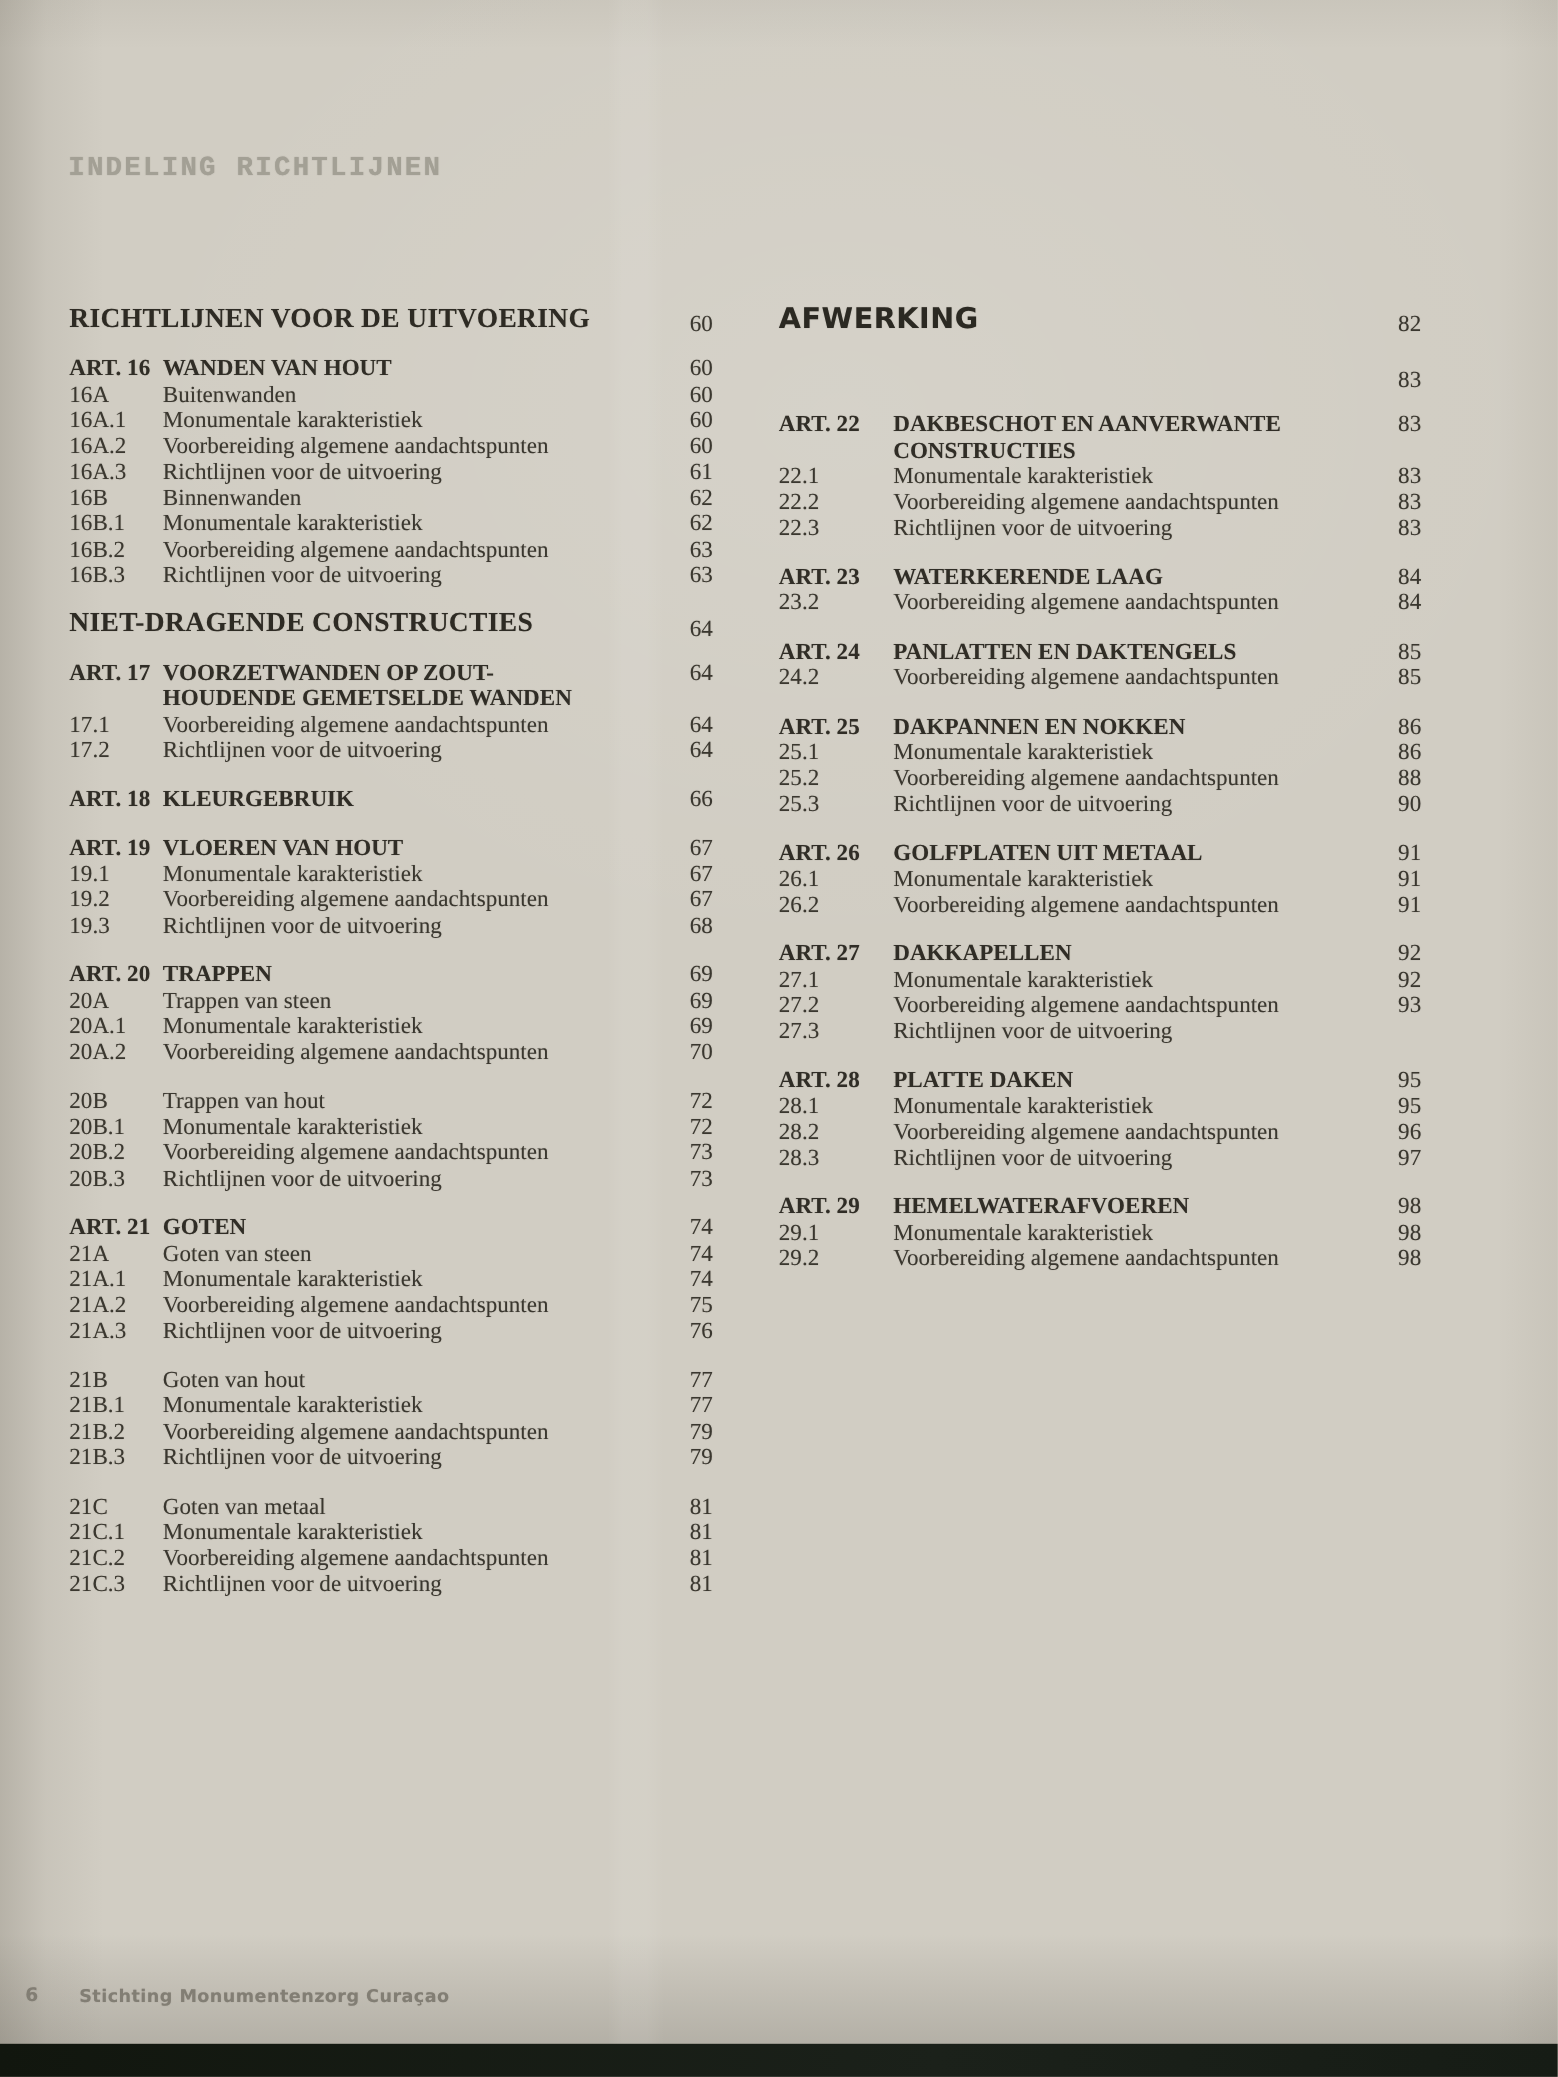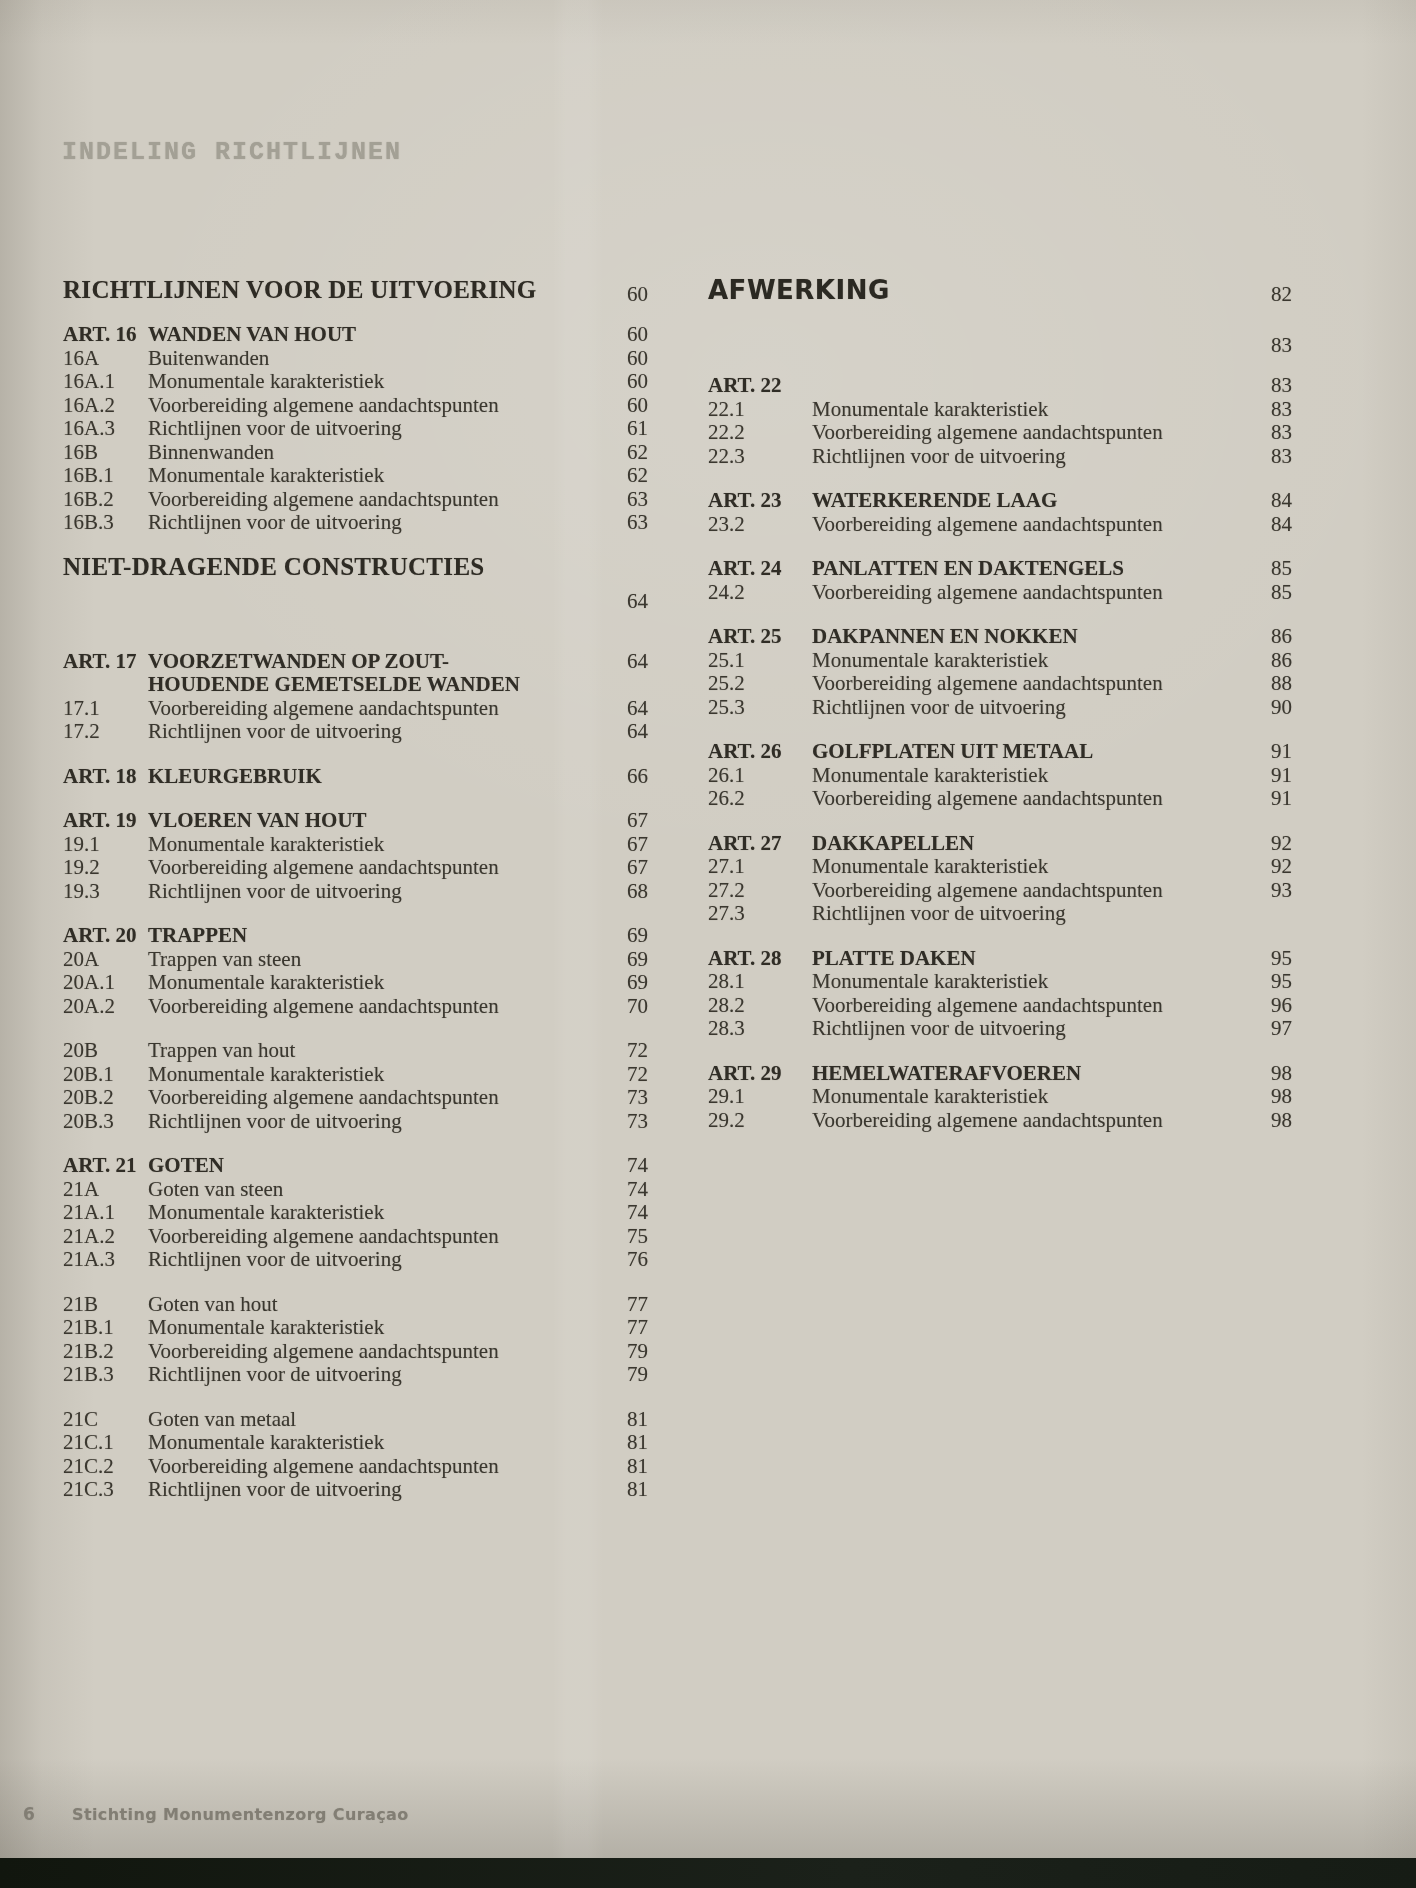--- a/index.html
+++ b/index.html
@@ -36,21 +36,21 @@
   .row.gap{margin-top:21px;}
   .row .lbl{flex:0 0 85px;}
   .col-right .row .lbl{flex:0 0 104px;}
   .row .txt{flex:1 1 auto;white-space:pre-line;}
   .row .pg{flex:0 0 50px;margin-left:auto;text-align:right;}
   .kind-article{font-weight:700;color:#302d26;justify-content:center;}
   .kind-article .pg{font-weight:400;color:#3a372f;}
   .kind-section,.kind-display{
     line-height:30px;margin-bottom:14px;
   }
-  .kind-section.gap{margin-top:17px;flex-direction:column;}
+  .kind-section.gap{margin-top:17px;}
   .kind-section .txt{
     font-weight:700;font-size:25px;letter-spacing:0.3px;color:#2e2b24;
   }
   .kind-display{margin-bottom:17px;gap:48px;}
   .kind-display .txt{
     font-family:"DejaVu Sans","Liberation Sans",sans-serif;
     font-weight:700;font-size:26px;letter-spacing:0.5px;color:#2b2922;
   }
   .kind-section .pg,.kind-display .pg{font-size:21px;font-weight:400;padding-top:4px;}
   .footer{
@@ -276,20 +276,22 @@
   <div class="col col-right">
       <div class="row kind-display">
         <span class="txt">AFWERKING</span>
         <span class="pg">82</span>
       </div>
       <div class="row kind-section">
         <span class="pg">83</span>
       </div>
       <div class="row kind-article">
         <span class="lbl">ART. 22</span>
+        <span class="txt">DAKBESCHOT EN AANVERWANTE
+CONSTRUCTIES</span>
         <span class="pg">83</span>
       </div>
       <div class="row kind-item">
         <span class="lbl">22.1</span>
         <span class="txt">Monumentale karakteristiek</span>
         <span class="pg">83</span>
       </div>
       <div class="row kind-item">
         <span class="lbl">22.2</span>
         <span class="txt">Voorbereiding algemene aandachtspunten</span>

